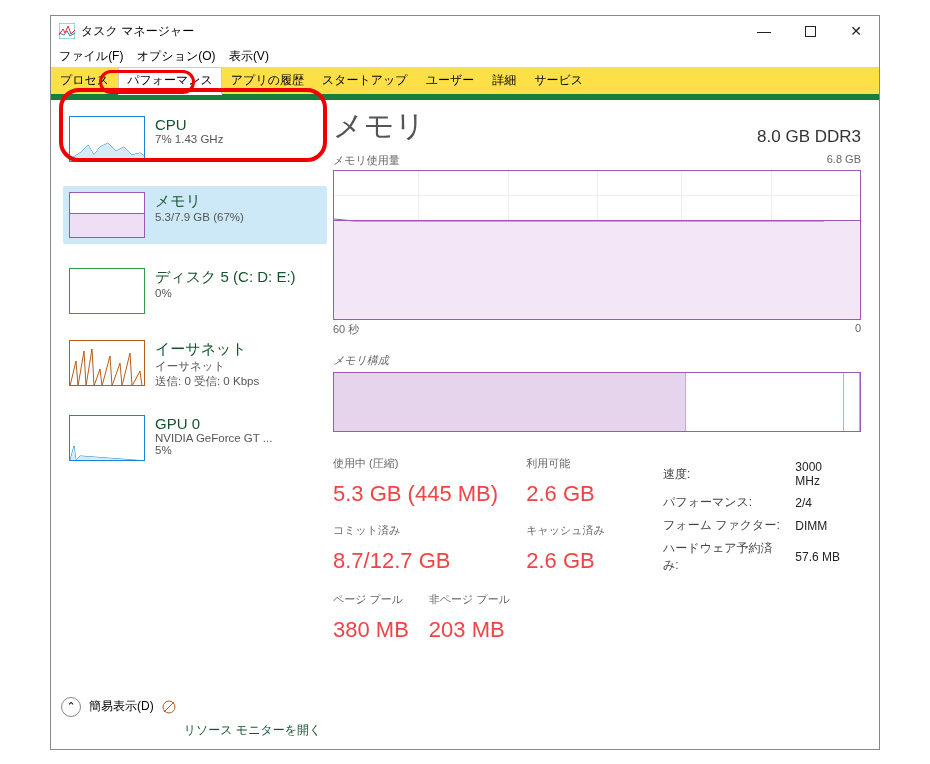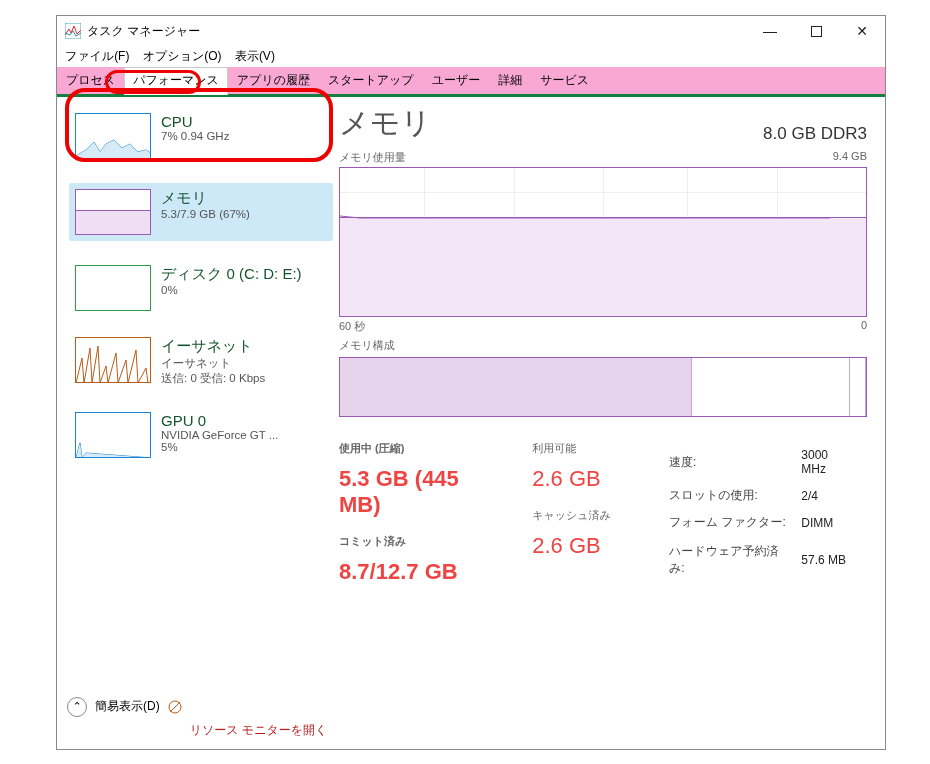--- a/index.html
+++ b/index.html
@@ -1,25 +1,25 @@
 <!DOCTYPE html>
 <html><head>
 <meta charset="utf-8">
 <style>
 * { box-sizing: border-box; margin: 0; padding: 0; font-family: "Yu Gothic UI", "Meiryo", sans-serif; }
 body { background: #fff; width: 930px; height: 764px; overflow: hidden; }
-.window { position: absolute; left: 56px; top: 15px; width: 830px; height: 735px; border: 1px solid #888; background: #fff; }
+.window { position: absolute; left: 50px; top: 15px; width: 830px; height: 735px; border: 1px solid #888; background: #fff; }
 .titlebar { height: 30px; display: flex; align-items: center; padding: 0 0 0 8px; }
 .titlebar .app-icon { width: 16px; height: 16px; margin-right: 6px; }
 .titlebar .title { font-size: 12px; flex: 1; color: #000; }
 .win-controls { display: flex; }
 .win-controls div { width: 46px; height: 30px; display: flex; align-items: center; justify-content: center; font-size: 14px; color: #222; }
 .menubar { padding: 2px 8px; font-size: 12px; }
 .menubar span { margin-right: 10px; display: inline-block; }
-.tabs { display: flex; border-bottom: 3px solid #15803d; background: #f9a8d4; }
+.tabs { display: flex; border-bottom: 6px solid #15803d; background: #fde047; }
 .tab { font-size: 12px; padding: 4px 8px; border: 1px solid transparent; position: relative; }
 .tab.active { border: 1px solid #ccc; border-bottom-color: #fff; background: #fff; margin-bottom: -1px; text-align: center; }
 .highlight-tab { position: absolute; border: 3px solid #e00; border-radius: 14px; pointer-events: none; }
 .content { display: flex; height: 630px; }
 .sidebar { width: 276px; padding: 10px 0 0 12px; }
 .side-item { display: flex; align-items: flex-start; padding: 6px 6px; border-radius: 2px; position: relative; }
 .side-item.selected { background: #cde8f7; }
 .side-graph { width: 76px; height: 46px; border: 1px solid; background: #fff; flex-shrink: 0; position: relative; overflow: hidden; }
 .side-text { margin-left: 10px; }
 .side-title { font-size: 15px; color: #14532d; }
@@ -42,21 +42,21 @@
 .stats { display: flex; margin-top: 24px; gap: 28px; }
 .stats-col { display: flex; flex-direction: column; gap: 16px; }
 .stat-label { font-size: 11px; color: #666; }
 .stat-value { font-size: 22px; color: #ef4444; margin-top: 10px; }
 .stat-value.big { font-size: 22px; }
 .stats-right { font-size: 12px; }
 .stats-right td { padding: 2px 10px 2px 0; color: #444; }
 .stats-right td.v { color: #222; }
 .footer { position: absolute; left: 10px; bottom: 10px; display: flex; align-items: center; font-size: 12px; gap: 8px; }
 .footer .circ { width: 20px; height: 20px; border: 1px solid #888; border-radius: 50%; display: flex; align-items: center; justify-content: center; font-size: 11px; }
-.footer .link { color: #b91c1c; margin-top: 48px; }
+.footer .link { color: #14532d; margin-top: 48px; }
 .pool-row { display: flex; gap: 20px; margin-top: 14px; }
 </style>
 </head>
 <body>
 
 <div class="window">
 
   <div class="titlebar">
     <svg class="app-icon" viewBox="0 0 16 16">
         <rect x="0" y="0" width="16" height="16" fill="#fff" stroke="#4aa" stroke-width="1"></rect>
@@ -97,21 +97,21 @@
 
       <div class="side-item">
         <div class="side-graph" style="border-color:#1a84d6">
           <svg width="76" height="46">
               <polyline points="0,42 10,36 18,28 24,38 30,30 38,26 46,34 54,30 62,38 70,36 76,40" fill="none" stroke="#1a84d6" stroke-width="1"></polyline>
               <polygon points="0,42 10,36 18,28 24,38 30,30 38,26 46,34 54,30 62,38 70,36 76,40 76,46 0,46" fill="#d6ebf7"></polygon>
             </svg>
         </div>
         <div class="side-text">
           <div class="side-title">CPU</div>
-          <div class="side-sub">7% 0.94 GHz</div>
+          <div class="side-sub">7% 1.43 GHz</div>
         </div>
       </div>
 
       <div class="side-item selected" style="margin-top:18px;">
         <div class="side-graph" style="border-color:#9b59b6">
           <div style="position:absolute;left:0;right:0;bottom:0;height:55%;background:#efdff5;border-top:1px solid #9b59b6;"></div>
         </div>
         <div class="side-text">
           <div class="side-title">メモリ</div>
           <div class="side-sub">5.3/7.9 GB (67%)</div>
@@ -119,21 +119,21 @@
       </div>
       <div class="highlight-box" style="left:8px; top:72px; width:268px; height:74px;"></div>
 
       <div class="side-item" style="margin-top:18px;">
         <div class="side-graph" style="border-color:#2e9c4a">
           <svg width="76" height="46">
               <polyline points="0,45 76,45" stroke="#2e9c4a" stroke-width="1"></polyline>
             </svg>
         </div>
         <div class="side-text">
-          <div class="side-title">ディスク 0 (C: D: E:)</div>
+          <div class="side-title">ディスク 5 (C: D: E:)</div>
           <div class="side-sub">0%</div>
         </div>
       </div>
 
       <div class="side-item" style="margin-top:14px;">
         <div class="side-graph" style="border-color:#b85c18">
           <svg width="76" height="46">
               <polyline points="0,45 6,20 8,45 14,10 16,45 22,8 24,45 30,28 32,45 40,15 42,45 50,22 52,45 60,12 62,45 70,30 72,45 76,45" fill="none" stroke="#b85c18" stroke-width="1"></polyline>
             </svg>
         </div>
@@ -161,21 +161,21 @@
     </div>
 
     <div class="main">
       <div class="main-header">
         <div class="main-title">メモリ</div>
         <div class="main-sub">8.0 GB DDR3</div>
       </div>
 
       <div class="chart-label">
         <span>メモリ使用量</span>
-        <span>9.4 GB</span>
+        <span>6.8 GB</span>
       </div>
       <div class="chart-box">
         <div class="chart-grid">
           <div class="grid-h" style="top:16%"></div>
             <div class="grid-h" style="top:33%"></div>
             <div class="grid-h" style="top:50%"></div>
             <div class="grid-h" style="top:66%"></div>
             <div class="grid-h" style="top:83%"></div>
           <div class="grid-v" style="left:16%"></div>
             <div class="grid-v" style="left:33%"></div>
@@ -186,31 +186,31 @@
         <div class="chart-fill" style="height:67%"></div>
         <svg style="position:absolute;inset:0;width:100%;height:100%">
             <polyline points="0,48 10,49 20,50 490,50" fill="none" stroke="#9b59b6" stroke-width="1.2" vector-effect="non-scaling-stroke"></polyline>
           </svg>
       </div>
       <div class="axis-label">
         <span>60 秒</span>
         <span>0</span>
       </div>
 
-      <div class="chart-label" style="margin-top:4px;">
+      <div class="chart-label" style="margin-top:16px;font-style:italic;">
         <span>メモリ構成</span>
       </div>
       <div class="comp-box">
         <div class="comp-seg used" style="width:67%"></div>
         <div class="comp-seg" style="width:30%"></div>
         <div class="comp-seg" style="width:3%"></div>
       </div>
 
       <div class="stats">
-        <div class="stats-col" style="width:170px;font-weight:bold;">
+        <div class="stats-col" style="width:170px;">
           <div>
             <div class="stat-label">使用中 (圧縮)</div>
             <div class="stat-value big">5.3 GB (445 MB)</div>
           </div>
           <div>
             <div class="stat-label">コミット済み</div>
             <div class="stat-value">8.7/12.7 GB</div>
           </div>
         </div>
         <div class="stats-col" style="width:110px;">
@@ -223,35 +223,45 @@
             <div class="stat-value">2.6 GB</div>
           </div>
         </div>
         <table class="stats-right">
           <tbody>
               <tr>
                 <td>速度:</td>
                 <td class="v">3000 MHz</td>
               </tr>
           <tr>
-                <td>スロットの使用:</td>
+                <td>パフォーマンス:</td>
                 <td class="v">2/4</td>
               </tr>
           <tr>
                 <td>フォーム ファクター:</td>
                 <td class="v">DIMM</td>
               </tr>
           <tr>
                 <td>ハードウェア予約済み:</td>
                 <td class="v">57.6 MB</td>
               </tr>
         </tbody>
           </table>
       </div>
 
+      <div class="pool-row">
+        <div>
+          <div class="stat-label">ページ プール</div>
+          <div class="stat-value">380 MB</div>
+        </div>
+        <div>
+          <div class="stat-label">非ページ プール</div>
+          <div class="stat-value">203 MB</div>
+        </div>
+      </div>
 
     </div>
   </div>
 
   <div class="footer">
     <div class="circ">⌃</div>
     <span>簡易表示(D)</span>
     <svg width="14" height="14">
         <circle cx="7" cy="7" r="6" fill="none" stroke="#b85c18" stroke-width="1"></circle>
         <line x1="2" y1="12" x2="12" y2="2" stroke="#b85c18" stroke-width="1"></line>

